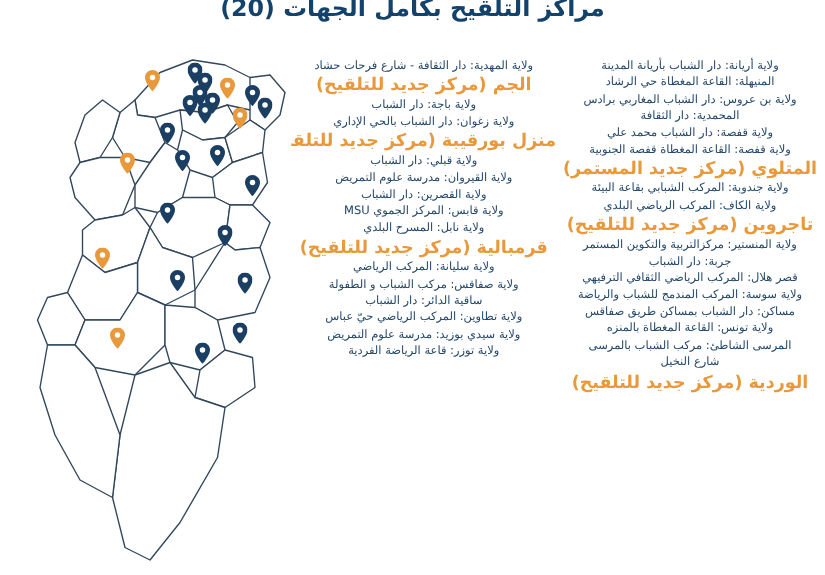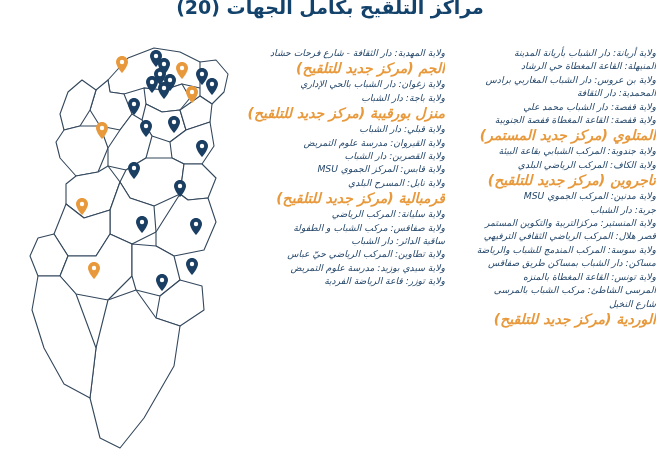--- a/index.html
+++ b/index.html
@@ -53,23 +53,22 @@
     position: absolute;
     width: 12px;
     height: 17px;
   }
   .pin svg { display:block; width:12px; height:17px; }
 
   
   .col {
     position: absolute;
     top: 46px;
-    text-align: right;
+    text-align: center;
     direction: rtl;
-    font-style: italic;
   }
   #col-mid { right: 215px; width: 212px; }
   #col-right { right: 4px; width: 208px; }
 
   .entry {
     font-size: 9.2px;
     line-height: 13.4px;
     color: #1b3f63;
     white-space: nowrap;
     overflow: hidden;
@@ -283,22 +282,22 @@
       <svg viewBox="0 0 12 17">
         <path d="M6 0C2.7 0 0 2.7 0 6c0 4.5 6 11 6 11s6-6.5 6-11c0-3.3-2.7-6-6-6z" fill="#1b3f63"></path>
         <circle cx="6" cy="6" r="2.2" fill="#fff"></circle>
       </svg>
     </div>
 </div>
 
 <div class="col" id="col-mid">
   <div class="entry sub">ولاية المهدية: دار الثقافة - شارع فرحات حشاد</div>
   <div class="entry highlight">الجم (مركز جديد للتلقيح)</div>
+  <div class="entry sub">ولاية باجة: دار الشباب</div>
   <div class="entry sub">ولاية زغوان: دار الشباب بالحي الإداري</div>
-  <div class="entry sub">ولاية باجة: دار الشباب</div>
   <div class="entry highlight">منزل بورقيبة (مركز جديد للتلقيح)</div>
   <div class="entry sub">ولاية قبلي: دار الشباب</div>
   <div class="entry sub">ولاية القيروان: مدرسة علوم التمريض</div>
   <div class="entry sub">ولاية القصرين: دار الشباب</div>
   <div class="entry sub">ولاية قابس: المركز الجموي MSU</div>
   <div class="entry sub">ولاية نابل: المسرح البلدي</div>
   <div class="entry highlight">قرمبالية (مركز جديد للتلقيح)</div>
   <div class="entry sub">ولاية سليانة: المركب الرياضي</div>
   <div class="entry sub">ولاية صفاقس: مركب الشباب و الطفولة</div>
   <div class="entry sub">ساقية الدائر: دار الشباب</div>
@@ -311,23 +310,22 @@
   <div class="entry sub">ولاية أريانة: دار الشباب بأريانة المدينة</div>
   <div class="entry sub">المنيهلة: القاعة المغطاة حي الرشاد</div>
   <div class="entry sub">ولاية بن عروس: دار الشباب المغاربي برادس</div>
   <div class="entry sub">المحمدية: دار الثقافة</div>
   <div class="entry sub">ولاية قفصة: دار الشباب محمد علي</div>
   <div class="entry sub">ولاية قفصة: القاعة المغطاة قفصة الجنوبية</div>
   <div class="entry highlight">المتلوي (مركز جديد المستمر)</div>
   <div class="entry sub">ولاية جندوبة: المركب الشبابي بقاعة البيئة</div>
   <div class="entry sub">ولاية الكاف: المركب الرياضي البلدي</div>
   <div class="entry highlight">تاجروين (مركز جديد للتلقيح)</div>
-  <div class="entry sub">ولاية مدنين: المركب الجموي MSU</div>
+  <div class="entry sub">ولاية المنستير: مركزالتربية والتكوين المستمر</div>
   <div class="entry sub">جربة: دار الشباب</div>
-  <div class="entry sub">ولاية المنستير: مركزالتربية والتكوين المستمر</div>
   <div class="entry sub">قصر هلال: المركب الرياضي الثقافي الترفيهي</div>
   <div class="entry sub">ولاية سوسة: المركب المندمج للشباب والرياضة</div>
   <div class="entry sub">مساكن: دار الشباب بمساكن طريق صفاقس</div>
   <div class="entry sub">ولاية تونس: القاعة المغطاة بالمنزه</div>
   <div class="entry sub">المرسى الشاطئ: مركب الشباب بالمرسى</div>
   <div class="entry sub">شارع النخيل</div>
   <div class="entry highlight">الوردية (مركز جديد للتلقيح)</div>
 </div>
 
 </body></html>

